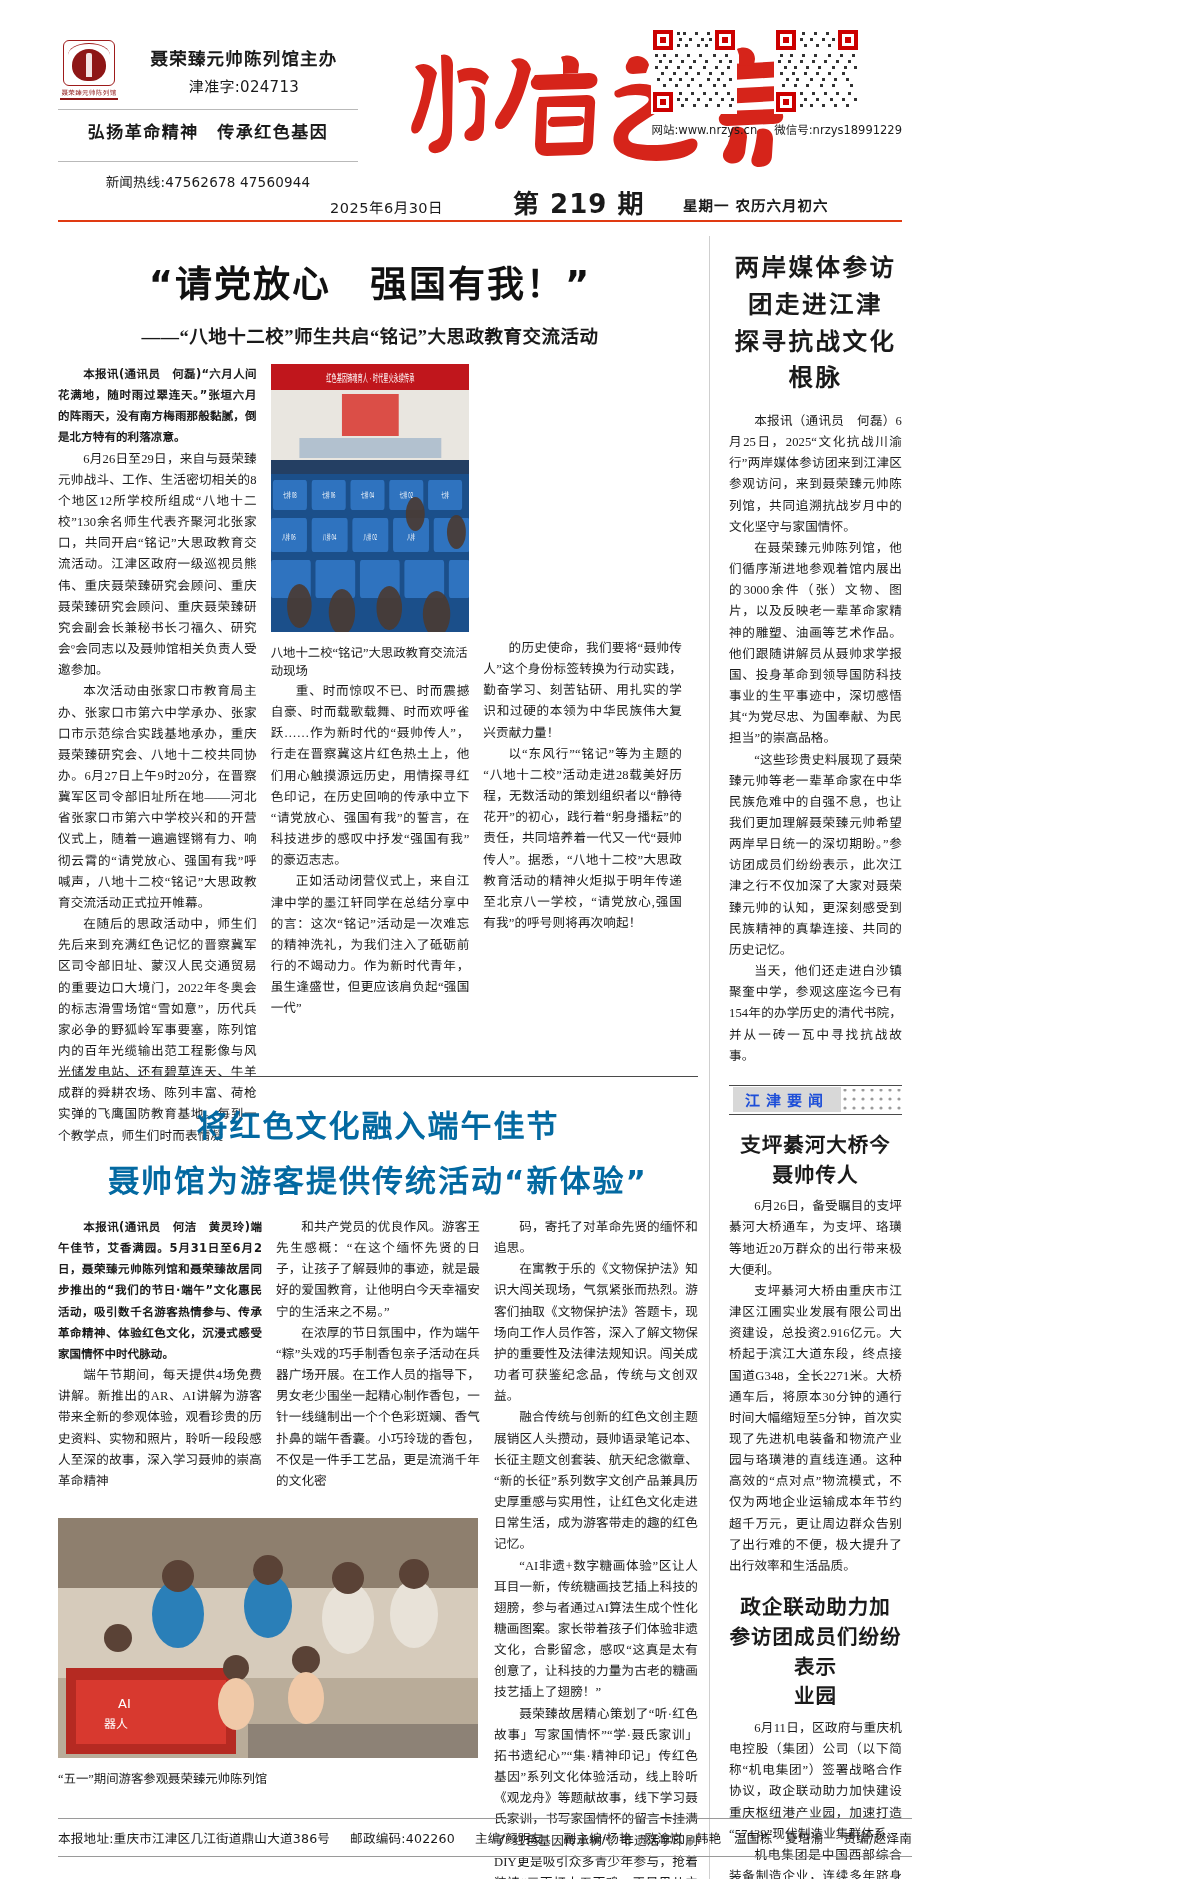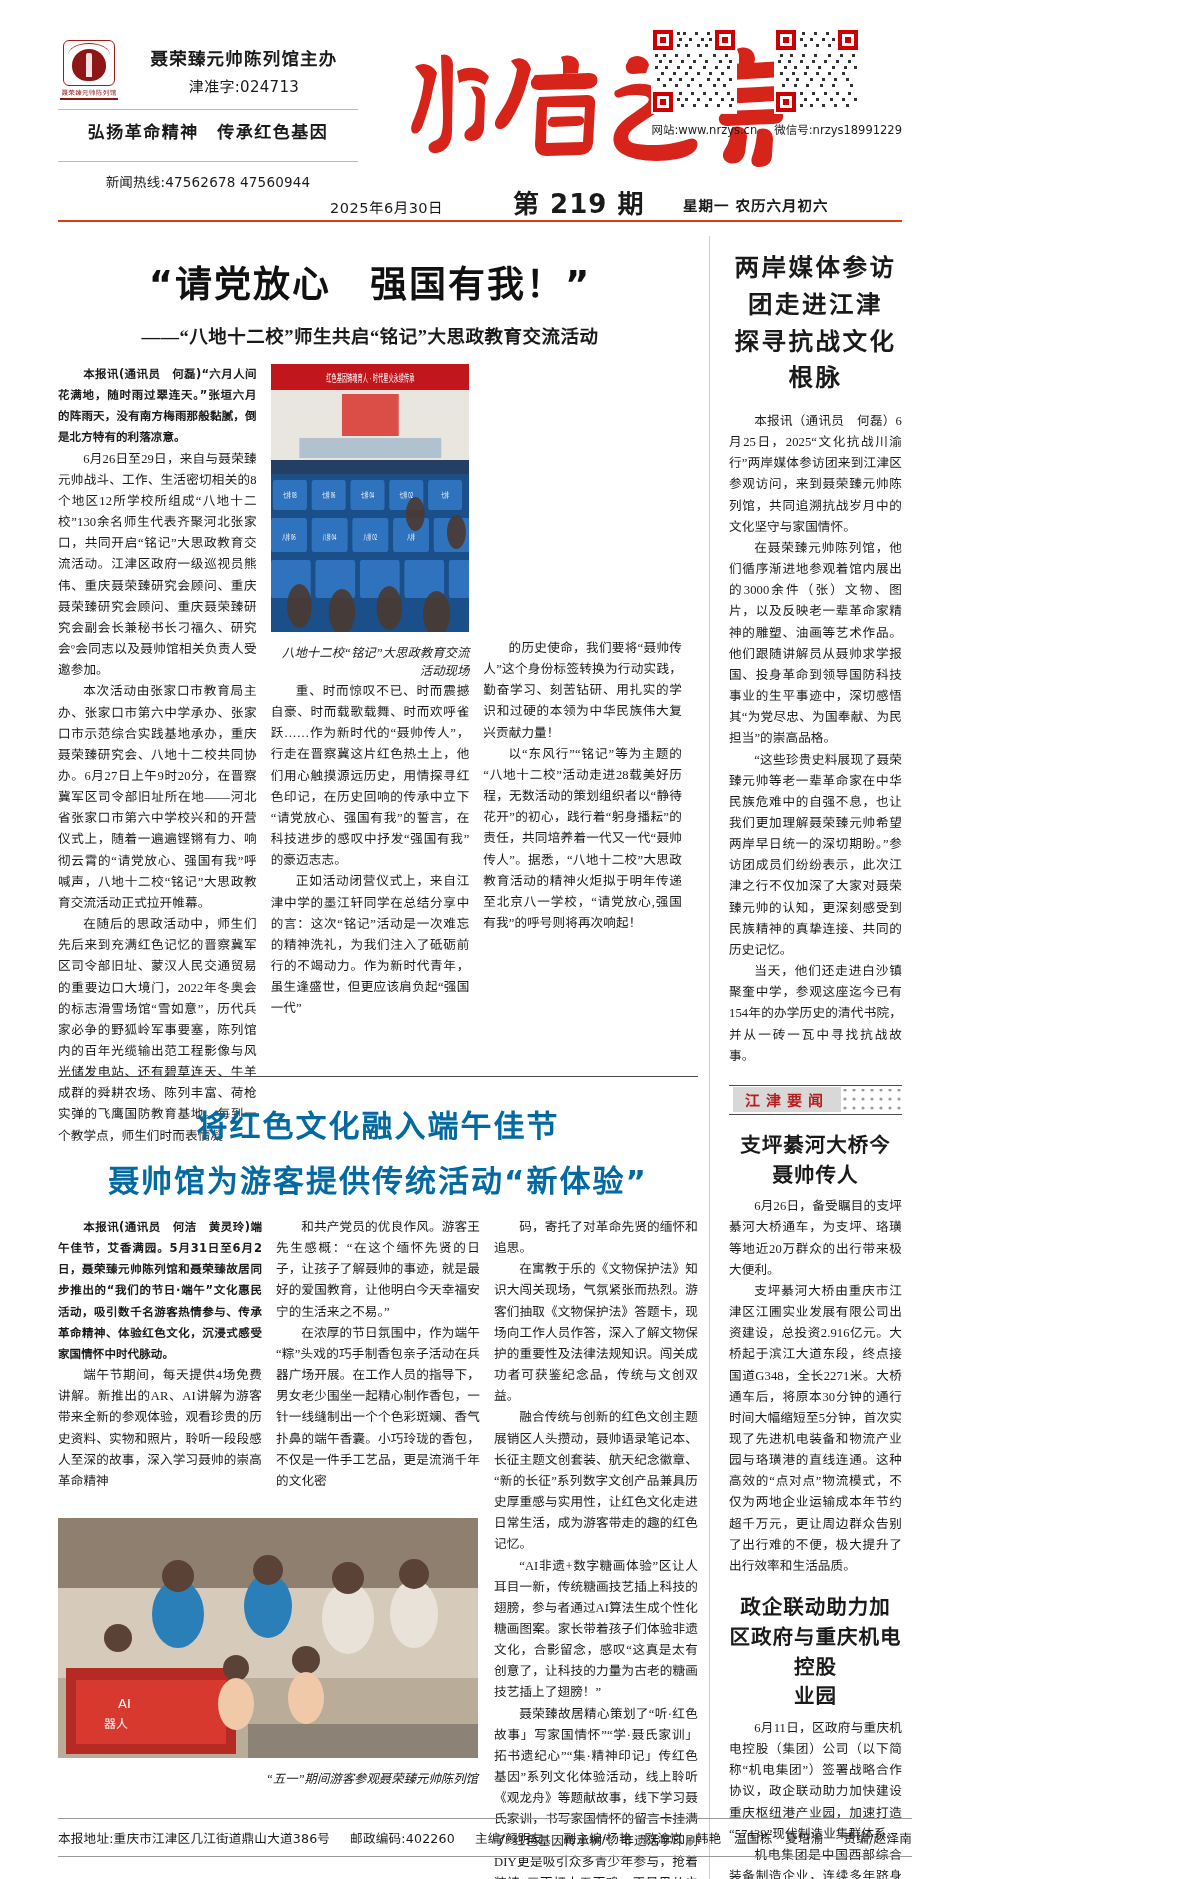--- a/index.html
+++ b/index.html
@@ -115,42 +115,41 @@
     font-family:"Liberation Serif","DejaVu Serif",serif;
   }
   .body-text p { margin:0; text-indent:2em; }
   .byline-src { font-family:"DejaVu Sans","Liberation Sans",sans-serif; font-size:11.5px; font-weight:bold; }
 
   .photo {
     width:100%; position:relative; overflow:hidden;
     background:#86efac; margin-bottom:6px;
   }
   .caption {
-    text-align:right; font-size:12.4px; padding:5px 0 2px;
+    text-align:left; font-size:12.4px; padding:5px 0 2px;
     font-family:"Liberation Serif","DejaVu Serif",serif;
-    font-style:italic;
   }
 
   
   .h2-right {
     text-align:center; font-size:24.5px; font-weight:bold; line-height:1.5;
     padding-top:28px; letter-spacing:2.5px;
     font-family:"DejaVu Sans","Liberation Sans",sans-serif;
   }
   .right-body { padding-top:14px; }
 
   
   .jj-band {
     margin-top:18px; border-top:1.2px solid #4a4a4a; border-bottom:1.2px solid #4a4a4a;
     display:flex; align-items:center; height:30px; position:relative;
   }
   .jj-title {
     background:#d8d8d8; padding:2px 12px; font-size:15px; font-weight:bold;
     letter-spacing:6px; font-family:"DejaVu Sans","Liberation Sans",sans-serif;
-    color:#b91c1c; margin-left:4px;
+    color:#1d4ed8; margin-left:4px;
   }
   .jj-dots { flex:1; height:100%; position:relative; overflow:hidden; }
   .h3-news {
     text-align:center; font-size:20.5px; font-weight:bold; line-height:1.45;
     padding:16px 0 6px; letter-spacing:1px;
     font-family:"DejaVu Sans","Liberation Sans",sans-serif;
   }
 
   
   .mid-rule { border-top:1.4px solid #4a4a4a; margin:16px 0 0; }
@@ -530,21 +529,21 @@
         <div>聂帅传人</div>
       </div>
       <div class="body-text">
         <p>6月26日，备受瞩目的支坪綦河大桥通车，为支坪、珞璜等地近20万群众的出行带来极大便利。</p>
         <p>支坪綦河大桥由重庆市江津区江圃实业发展有限公司出资建设，总投资2.916亿元。大桥起于滨江大道东段，终点接国道G348，全长2271米。大桥通车后，将原本30分钟的通行时间大幅缩短至5分钟，首次实现了先进机电装备和物流产业园与珞璜港的直线连通。这种高效的“点对点”物流模式，不仅为两地企业运输成本年节约超千万元，更让周边群众告别了出行难的不便，极大提升了出行效率和生活品质。</p>
         <p></p>
       </div>
 
       <div class="h3-news">
         <div>政企联动助力加</div>
-        <div>区政府与重庆机电控股</div>
+        <div>参访团成员们纷纷表示</div>
         <div>业园</div>
       </div>
       <div class="body-text">
         <p>6月11日，区政府与重庆机电控股（集团）公司（以下简称“机电集团”）签署战略合作协议，政企联动助力加快建设重庆枢纽港产业园，加速打造“57439”现代制造业集群体系。</p>
         <p>机电集团是中国西部综合装备制造企业，连续多年跻身中国企业500强，在高端装备、电子信息、交通装备、零部件等方面技术领先、实力雄厚。根据合作协议，双方将围绕盘活存量资产、培育先进装备产业集群、延伸外贸及物流业务等领域开展全方位深化合作，进一步激活和释放江津发展动能，进一步提升重庆枢纽港产业园先行区、核心区产业能级、开放能级。</p>
       </div>
     </div>
   </div>
 
   <div style="width:640px; position:absolute; left:58px; top:1060px;">

